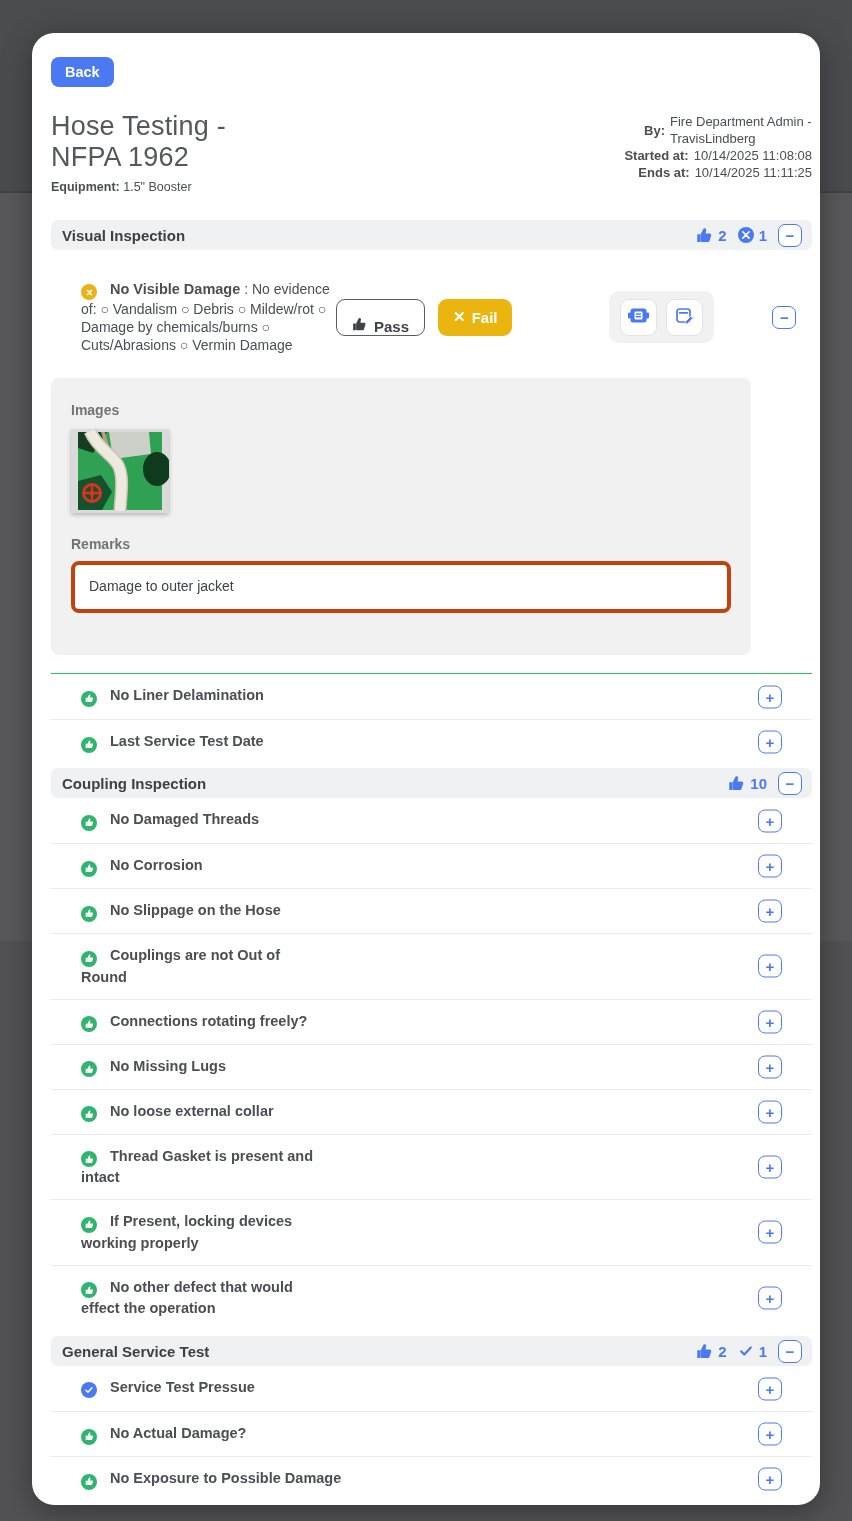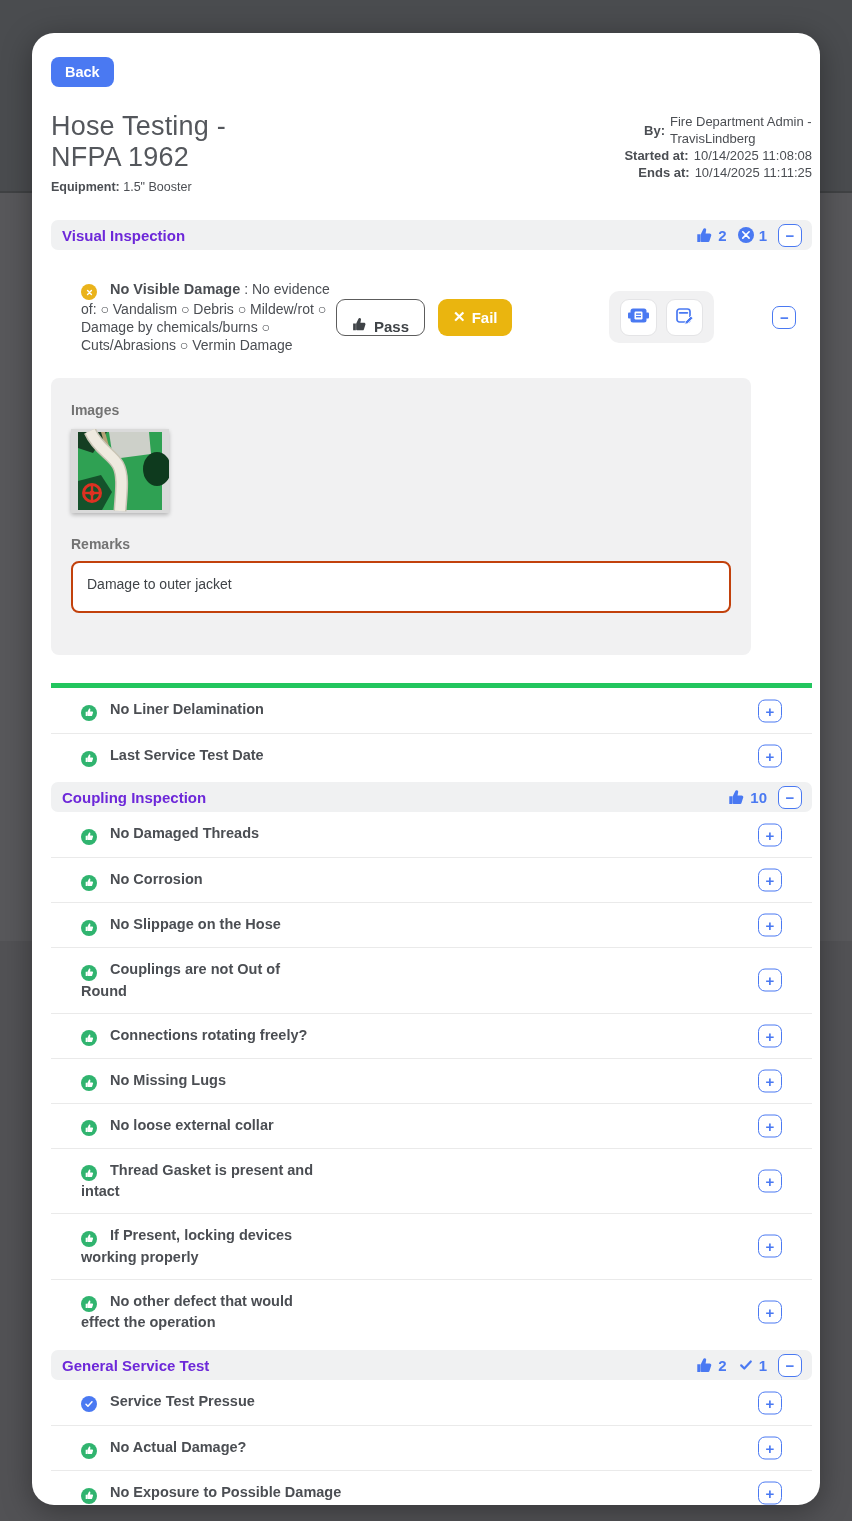--- a/index.html
+++ b/index.html
@@ -32,21 +32,21 @@
   .equip b { font-weight:700; }
   .head-meta { font-size:13px; color:#4b4e53; text-align:right; padding-top:2px; }
   .meta-row { display:flex; justify-content:flex-end; align-items:center; gap:5px; line-height:17px; }
   .meta-row b { font-weight:700; }
   .by-val { width:142px; text-align:left; }
 
   .sec-bar {
     margin-top:26px; height:30px; background:#f0f1f2; border-radius:7px;
     display:flex; align-items:center; justify-content:space-between; padding:0 10px 0 11px;
   }
-  .sec-title { font:700 15px "Liberation Sans",sans-serif; color:#6d28d9; }
+  .sec-title { font:700 15px "Liberation Sans",sans-serif; color:#404040; }
   .sec-badges { display:flex; align-items:center; gap:11px; }
   .badge { display:flex; align-items:center; gap:5px; color:#4a79f2; font:700 15px "Liberation Sans",sans-serif; }
   .badge svg { display:block; }
 
   .sq-btn {
     width:24px; height:23px; background:#fff; border:1.5px solid #4a79f2; border-radius:7px;
     color:#4a79f2; font:700 15px/1 "Liberation Sans",sans-serif;
     display:inline-flex; align-items:center; justify-content:center; cursor:pointer; flex:0 0 auto;
   }
 
@@ -82,27 +82,27 @@
   .detail-minus { margin-left:58px; }
 
   
   .panel { margin-top:9px; width:700px; background:#f1f1f2; border-radius:8px; padding:24px 20px 24px 20px; height:277px; }
   .panel-label { font:700 14px "Liberation Sans",sans-serif; color:#737373; }
   .thumb { margin-top:11px; width:98px; height:84px; background:#dadada; border-radius:2px;
            box-shadow:0 2px 4px rgba(0,0,0,.25); cursor:pointer; }
   .thumb svg { display:block; }
   .remarks-label { margin-top:23px; }
   .remarks-box {
-    margin-top:9px; width:660px; height:52px; background:#fff; border:2px solid #c2410c; border-radius:8px;
+    margin-top:9px; width:660px; height:52px; background:#fff; border:4px solid #c2410c; border-radius:8px;
     font:400 14px/18px "Liberation Sans",sans-serif; color:#3f4347; padding:12px 14px; resize:none; outline:none;
   }
 
   
   .rows { }
-  .rows.after-panel { margin-top:28px; border-top:5px solid #22c55e; }
+  .rows.after-panel { margin-top:18px; border-top:1px solid #22c55e; }
   .row { position:relative; min-height:45px; padding:11px 60px 11px 30px; display:block; }
   .row + .row { border-top:1px solid #eaeaea; }
   .row-text { max-width:265px; font:700 14.5px/21px "Liberation Sans",sans-serif; color:#4b4e53; }
   .row-text .inner { display:inline; }
   .row .plus { position:absolute; right:30px; top:50%; transform:translateY(-50%); }
   .w2 .row-text { max-width:235px; }
 
   .sec-bar + .rows { margin-top:0; }
   .mt4 { margin-top:4px; }
   .mt6 { margin-top:6px; }

